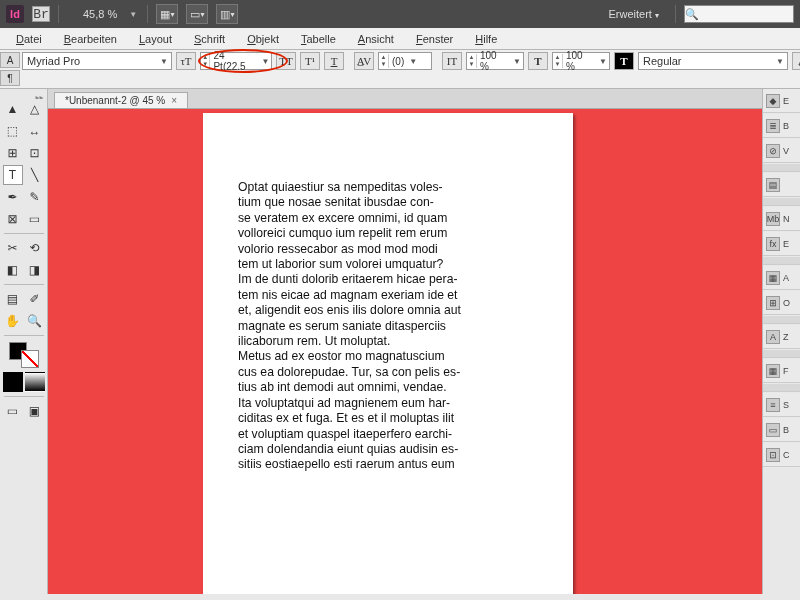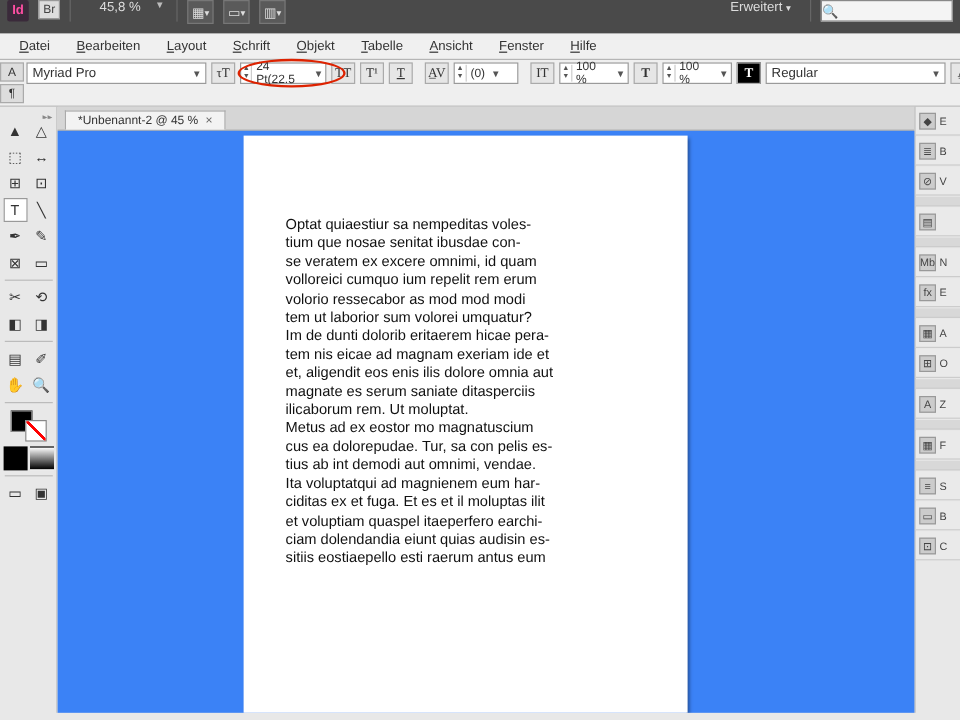--- a/index.html
+++ b/index.html
@@ -1,21 +1,21 @@
 <!DOCTYPE html>
 <html><head>
 <meta charset="utf-8">
 <style>
   * { box-sizing: border-box; margin: 0; padding: 0; font-family: "Segoe UI", Tahoma, sans-serif; }
   body { background: #e8e8e8; width: 800px; height: 600px; overflow: hidden; font-size: 11px; color: #333; }
 
   
-  .topbar { height: 28px; background: #4a4a4a; display: flex; align-items: flex-start; padding: 0 6px; gap: 8px; color: #ddd; }
+  .topbar { height: 28px; background: #4a4a4a; display: flex; align-items: center; padding: 0 6px; gap: 8px; color: #ddd; }
   .topbar .logo { width: 18px; height: 18px; background: #3a2a3a; color:#ff4ea3; display:flex; align-items:center; justify-content:center; font-weight:bold; font-size:11px; border-radius:2px;}
-  .topbar .br   { width: 18px; height: 16px; background:#ddd; color:#444; font-size:10px; display:flex;align-items:center;justify-content:center;border:1px solid #999;}
+  .topbar .br   { width: 18px; height: 16px; background:#ddd; color:#444; font-size:13px; display:flex;align-items:center;justify-content:center;border:1px solid #999;font-family:Liberation Mono, monospace;}
   .topbar .sep  { width:1px; height:18px; background:#666; }
   .topbar .zoom { color:#ddd; font-size:11px; padding:0 4px;margin-left:12px;}
   .topbar .drop { width:10px; font-size:8px; color:#bbb;}
   .topbar .iconbtn { width:22px; height:20px; background:#5a5a5a; border:1px solid #777; display:flex;align-items:center;justify-content:center; color:#ddd; font-size:11px;}
   .topbar .spacer { flex:1; }
   .topbar .workspace { font-size:11px; padding:0 8px;}
   .topbar .search { width:110px; height:18px; background:#f4f4f4; border:1px solid #888; display:flex; align-items:center;}
   .topbar .search .mag { width:16px; text-align:center; color:#666;}
 
   
@@ -48,21 +48,21 @@
   .toolsep { width:40px; height:1px; background:#bbb; margin:2px 0;}
   .swatch-pair{ position:relative; width:30px; height:26px; margin-top:2px;}
   .swatch-pair .a{position:absolute;left:0;top:0;width:18px;height:18px;background:#000;border:1px solid #888;}
   .swatch-pair .b{position:absolute;right:0;bottom:0;width:18px;height:18px;background:#fff;border:1px solid #888;}
   .swatch-pair .b .diag{position:absolute;left:0;top:0;width:100%;height:100%;background:linear-gradient(45deg, transparent 45%, red 45%, red 55%, transparent 55%);}
 
   .doc-area { flex:1; display:flex; flex-direction:column; background:#e4e4e4;}
   .doc-tabs { height:20px; background:#d6d6d6; border-bottom:1px solid #aaa; display:flex; align-items:flex-end; padding-left:6px;}
   .doc-tab { background:#f3f3f3; border:1px solid #aaa; border-bottom:none; padding:2px 10px; font-size:10px; display:flex; align-items:center; gap:6px;}
   .doc-tab .x { font-size:10px; color:#666;}
-  .canvas-scroll { flex:1; background:#3b82f6; overflow:hidden; position:relative;}
+  .canvas-scroll { flex:1; background:#ef4444; overflow:hidden; position:relative;}
   .page { position:absolute; left:155px; top:4px; width:370px; height:510px; background:#fff; box-shadow:2px 2px 3px rgba(0,0,0,.4);}
   .page .textblock { position:absolute; left:35px; top:67px; width:285px; font-family:"Myriad Pro","Segoe UI",sans-serif; font-size:12.2px; line-height:15.4px; color:#111;}
 
   .rightdock { width:38px; background:#e8e8e8; border-left:1px solid #b8b8b8; display:flex; flex-direction:column; gap:1px; overflow:hidden;}
   .dockbtn { height:24px; border-bottom:1px solid #ccc; display:flex; align-items:center; gap:3px; padding:0 3px; font-size:9px; color:#444; background:#eaeaea;}
   .dockbtn .ic { width:14px; height:14px; background:#ccc; border:1px solid #999; font-size:9px; display:flex;align-items:center;justify-content:center;}
   .docksp { height:8px; background:#d8d8d8; border-bottom:1px solid #ccc;}
 
   .hint { font-size:8px;}
 </style>

